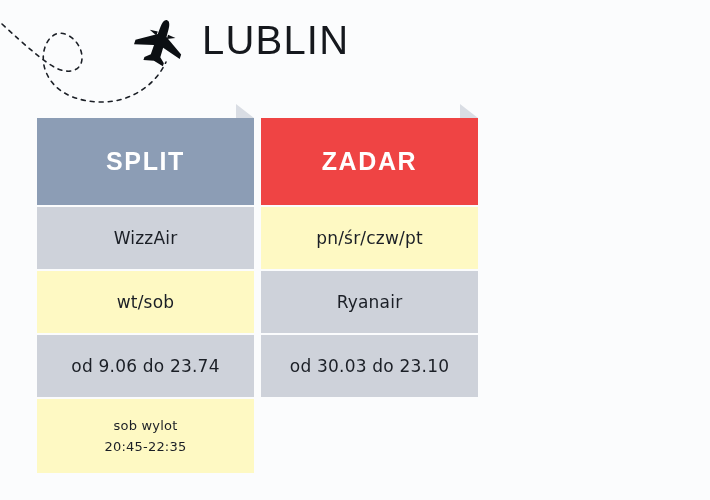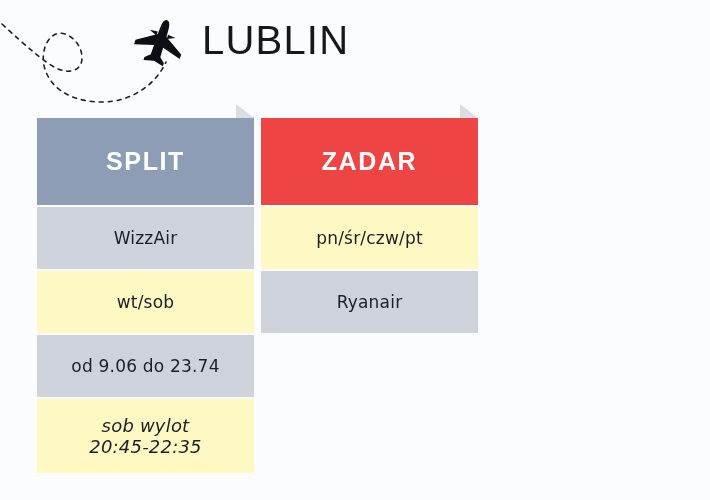--- a/index.html
+++ b/index.html
@@ -50,21 +50,21 @@
   .cell{
     height:62px;
     display:flex;flex-direction:column;
     align-items:center;justify-content:center;
     font-family:"DejaVu Sans", sans-serif;
     font-size:17px;color:#1b1f26;
     letter-spacing:.2px;
     margin-top:2px;
     text-align:center;
   }
-  .cell.tall{height:74px;line-height:21px;font-size:18px;font-style:italic;}
+  .cell.tall{height:74px;line-height:21px;font-size:13px;}
   .cell .l2{display:block;}
   .shade-dark{background:#ced2da;}
   .shade-light{background:#fef9c3;}
   .cell.empty{background:transparent;}
 </style>
 </head>
 <body>
 
 <div class="stage">
 
@@ -114,17 +114,18 @@
       <div class="banner" style="background:#ef4444">
         <svg class="fold" viewBox="0 0 18 14">
           <path d="M0 14 L0 0 L18 14 Z" fill="#d9dde4"></path>
         </svg>
         <div class="banner-body">
           <span class="banner-title">ZADAR</span>
         </div>
       </div>
       <div class="cell shade-light">pn/śr/czw/pt</div>
       <div class="cell shade-dark">Ryanair</div>
+      <div class="cell shade-dark">od 30.03 do 23.10</div>
       <div class="cell empty"></div>
     </div>
 
   </div>
 </div>
 
 </body></html>

